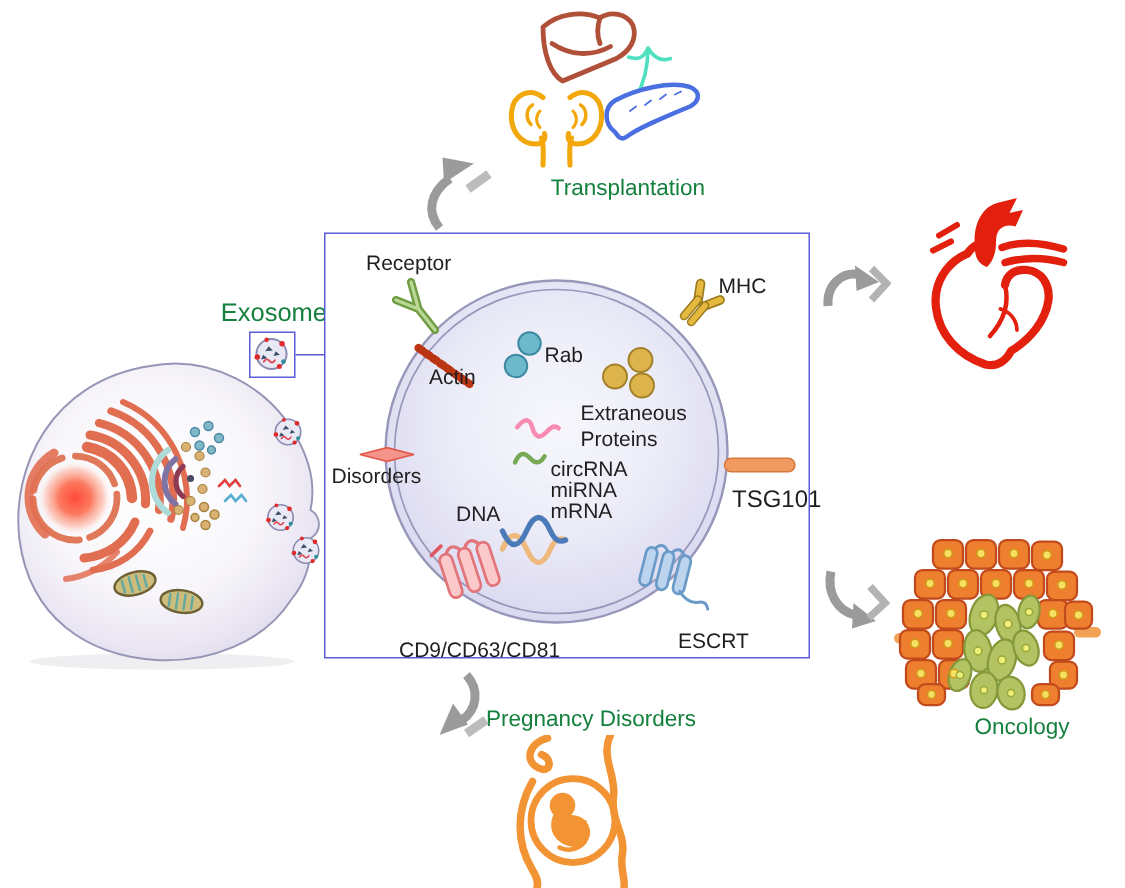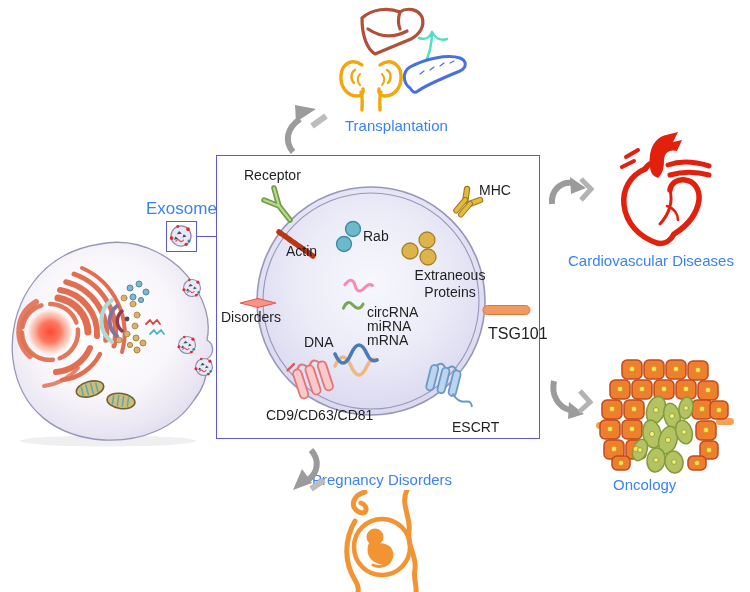--- a/index.html
+++ b/index.html
@@ -3,24 +3,24 @@
 <meta charset="utf-8">
 <style>
   html,body{margin:0;padding:0;background:#ffffff;}
   .canvas{
     position:relative;width:750px;height:592px;background:#ffffff;overflow:hidden;
     font-family:"Liberation Sans",sans-serif;color:#1f1f1f;
   }
   .abs{position:absolute;}
   .lbl{position:absolute;font-size:14px;line-height:1.12;white-space:nowrap;color:#1f1f1f;}
   .lbl-wrap{position:absolute;font-size:14px;line-height:1.2;color:#1f1f1f;}
-  .cap{position:absolute;font-size:15px;line-height:1.15;color:#3b82f6;text-align:left;}
+  .cap{position:absolute;font-size:15px;line-height:1.15;color:#15803d;text-align:right;}
   .main-box{
     position:absolute;left:216px;top:155px;width:324px;height:284px;
-    border:1.6px solid #5b5bd6;background:#ffffff;box-sizing:border-box;text-align:center;
+    border:1.6px solid #5b5bd6;background:#ffffff;box-sizing:border-box;
   }
   .callout-box{
     position:absolute;left:166px;top:221px;width:31px;height:31px;
     border:1.6px solid #5b5bd6;background:#ffffff;box-sizing:border-box;
   }
   .connector{
     position:absolute;left:197px;top:236px;width:19px;height:0;
     border-top:1.6px solid #5b5bd6;
   }
   svg{display:block;}
@@ -221,28 +221,28 @@
         <rect x="-2.5" y="-18" width="7.5" height="26" rx="3.8" fill="#bdd4ee" stroke="#6a9ac8" stroke-width="1.8"></rect>
         <rect x="9" y="-18" width="7.5" height="26" rx="3.8" fill="#bdd4ee" stroke="#6a9ac8" stroke-width="1.8"></rect>
         <path d="M14,6 q7,7 14,4 q5,-2 7,3" fill="none" stroke="#6a9ac8" stroke-width="2" stroke-linecap="round"></path>
       </g>
     </svg>
 
     <div class="lbl" style="left:27px;top:12px">Receptor</div>
     <div class="lbl" style="left:262px;top:27px">MHC</div>
     <div class="lbl" style="left:146px;top:73px">Rab</div>
     <div class="lbl" style="left:69px;top:88px">Actin</div>
-    <div class="lbl-wrap" style="left:187px;top:111px;width:92px">Extraneous Proteins</div>
+    <div class="lbl-wrap" style="left:170px;top:111px;width:92px">Extraneous Proteins</div>
     <div class="lbl" style="left:4px;top:154px">Disorders</div>
     <div class="lbl" style="left:150px;top:149px">circRNA</div>
     <div class="lbl" style="left:150px;top:163px">miRNA</div>
     <div class="lbl" style="left:150px;top:177px">mRNA</div>
     <div class="lbl" style="left:87px;top:179px">DNA</div>
     <div class="lbl" style="left:271px;top:169px;font-size:16px">TSG101</div>
-    <div class="lbl" style="left:49px;top:252px">CD9/CD63/CD81</div>
+    <div class="lbl" style="left:49px;top:270px">CD9/CD63/CD81</div>
     <div class="lbl" style="left:235px;top:264px">ESCRT</div>
   </div>
 
   <svg class="abs" style="left:328px;top:2px" width="142" height="110" viewBox="0 0 142 110" xmlns="http://www.w3.org/2000/svg">
 
     <g fill="none" stroke="#b05038" stroke-width="3.2" stroke-linecap="round" stroke-linejoin="round">
       <path d="M34,16 C44,7 60,5 72,10 C79,5 90,7 94,15 C97,24 92,32 83,37 L47,52 C39,47 34,34 34,16 Z"></path>
       <path d="M40,27 C52,35 66,36 79,29"></path>
       <path d="M72,10 C70,16 70,22 72,27"></path>
     </g>
@@ -282,21 +282,20 @@
       <line x1="10" y1="37" x2="22" y2="31" stroke-width="4"></line>
       <path d="M38,36 C36,18 44,7 54,5 L66,2 L61,12 L70,10 L65,21 C58,19 52,22 52,31 C52,39 50,44 46,48 C40,46 38,41 38,36 Z" fill="#e3200e" stroke="none"></path>
       <path d="M56,35 C70,30 84,32 97,36" stroke-width="5"></path>
       <path d="M58,45 C72,41 86,42 97,45" stroke-width="5"></path>
       <path d="M33,39 C19,45 10,59 12,75 C14,93 27,107 45,113 C53,115 59,110 62,104 C75,96 85,84 87,70 C88,59 82,51 73,50 C65,49 59,53 58,60" stroke-width="5.5"></path>
       <path d="M33,39 C37,33 43,31 47,34" stroke-width="5.5"></path>
       <path d="M58,60 C61,72 57,84 48,94" stroke-width="3"></path>
       <path d="M55,76 C62,78 66,84 66,90" stroke-width="2.5"></path>
     </g>
   </svg>
-  <div class="cap" style="left:568px;top:252px;width:182px">Cardiovascular Diseases</div>
   <svg class="abs" style="left:548px;top:175px" width="46" height="32" viewBox="0 0 46 32" xmlns="http://www.w3.org/2000/svg">
     <path d="M4,29 C3,15 13,6 25,8" fill="none" stroke="#9b9b9b" stroke-width="6"></path>
     <polygon points="38,13 22,2 23,19" fill="#9b9b9b"></polygon>
     <path d="M33,4 L43,14 L33,25" fill="none" stroke="#b3b3b3" stroke-width="5"></path>
   </svg>
 
   <svg class="abs" style="left:596px;top:356px" width="138" height="118" viewBox="0 0 138 118" xmlns="http://www.w3.org/2000/svg">
     <g>
       <rect x="0" y="66" width="16" height="7" rx="3.5" fill="#f2a155"></rect>
       <rect x="120" y="62" width="18" height="7" rx="3.5" fill="#f2a155"></rect>

